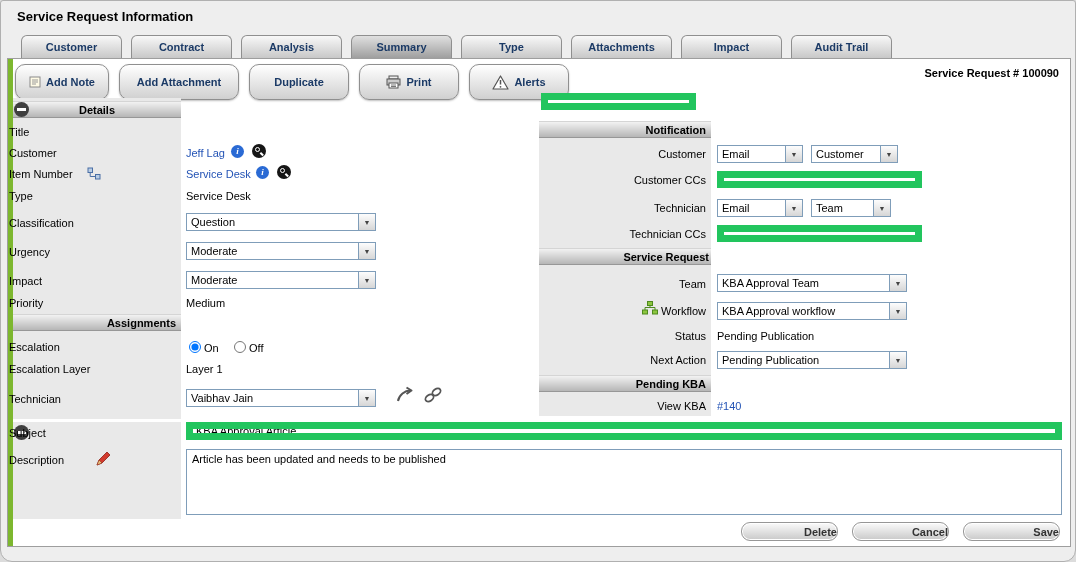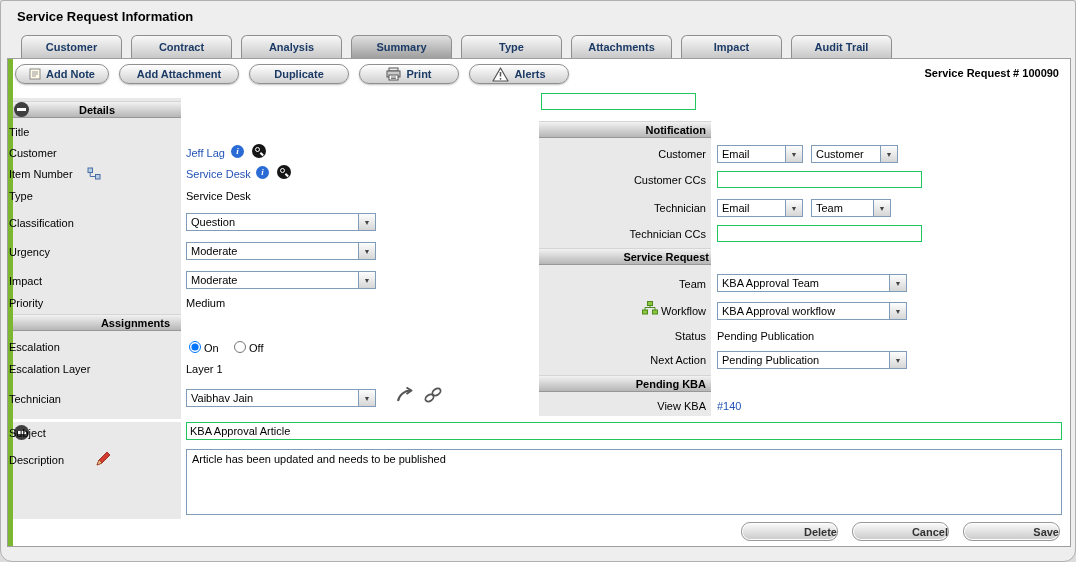--- a/index.html
+++ b/index.html
@@ -12,40 +12,40 @@
   .page-title { position:absolute; left:16px; top:8px; font-weight:bold; font-size:13px; }
   .panel { position:absolute; left:6px; top:57px; width:1064px; height:489px; background:#ffffff; border:1px solid #9e9e9e; box-sizing:border-box; }
   .green-strip { position:absolute; left:7px; top:58px; width:5px; height:487px; background:#7db72f; }
   .tab {
     position:absolute; top:34px; width:101px; height:24px; line-height:23px; text-align:center;
     font-weight:bold; color:#1b3a66; background:linear-gradient(#f8f8f8,#c6c6c6);
     border:1px solid #8f8f8f; border-bottom:none; border-radius:6px 6px 0 0; box-sizing:border-box; cursor:default;
   }
   .tab.active { background:linear-gradient(#e0e0e0,#9c9c9c); }
   .tbtn {
-    position:absolute; top:63px; height:20px; border-radius:10px;
+    position:absolute; top:63px; height:36px; border-radius:10px;
     background:linear-gradient(#ffffff,#d0d0d0); border:1px solid #8f8f8f;
     color:#1b3a66; font-weight:bold; display:flex; align-items:center; justify-content:center; gap:5px;
     box-sizing:border-box; box-shadow:0 1px 2px rgba(0,0,0,0.25); cursor:default;
   }
   .reqnum { position:absolute; top:66px; right:16px; font-weight:bold; }
   .gray-col { position:absolute; background:#e9e9e9; }
   .sec-header {
     position:absolute; height:17px; line-height:16px; font-weight:bold;
     background:linear-gradient(#f2f2f2,#b6b6b6); border-top:1px solid #d5d5d5; border-bottom:1px solid #979797;
     box-sizing:border-box;
   }
   .llabel { position:absolute; left:8px; width:162px; text-align:left; height:14px; line-height:14px; }
   .rlabel { position:absolute; left:538px; width:167px; text-align:right; height:14px; line-height:14px; }
   .value  { position:absolute; height:14px; line-height:14px; }
   .link   { color:#2353b5; cursor:pointer; }
   .dd { position:absolute; height:18px; background:#fff; border:1px solid #7f9db9; display:flex; box-sizing:border-box; cursor:default; }
   .dd-text { flex:1; padding:0 4px; line-height:16px; overflow:hidden; white-space:nowrap; }
   .dd-btn { width:16px; background:linear-gradient(#fdfdfd,#d6d6d6); border-left:1px solid #7f9db9; font-size:7px; color:#444; display:flex; align-items:center; justify-content:center; }
-  .tinput { position:absolute; height:17px; border:1px solid #22c55e; background:#fff; box-sizing:border-box; font-family:inherit; font-size:11px; padding:0 3px; }
+  .tinput { position:absolute; height:17px; border:7px solid #22c55e; background:#fff; box-sizing:border-box; font-family:inherit; font-size:11px; padding:0 3px; }
   .tarea { position:absolute; border:1px solid #7f9db9; background:#fff; font-family:inherit; font-size:11px; padding:3px 5px; resize:none; box-sizing:border-box; }
   .abtn {
     position:absolute; top:521px; width:97px; height:19px; border-radius:9px;
     background:linear-gradient(#fbfbfb,#c9c9c9); border:1px solid #979797; box-shadow:inset 0 0 0 1px #fff;
     font-weight:bold; color:#333; text-align:right; line-height:18px; box-sizing:border-box; cursor:default;
   }
   .collapse-btn { position:absolute; width:15px; height:15px; border-radius:50%; background:#3f3f3f; cursor:pointer; }
   .collapse-btn::after { content:""; position:absolute; left:3px; top:6px; width:9px; height:2.5px; background:#fff; }
   .icon-info {
     position:absolute; width:13px; height:13px; border-radius:50%; background:#2a6ad4; color:#fff;
@@ -110,21 +110,21 @@
         </svg></span>
     <span>Alerts</span>
   </div>
   <div class="reqnum">Service Request # 100090</div>
 
   <div class="gray-col" style="left:12px;top:97px;width:168px;height:321px"></div>
   <div class="gray-col" style="left:12px;top:421px;width:168px;height:97px"></div>
   <div class="gray-col" style="left:538px;top:120px;width:172px;height:295px"></div>
 
   <div class="sec-header" style="left:12px;top:100px;width:168px;text-align:center">Details</div>
-  <div class="sec-header" style="left:12px;top:313px;width:168px;text-align:right;padding-right:11px">Assignments</div>
+  <div class="sec-header" style="left:12px;top:313px;width:168px;text-align:right;padding-right:5px">Assignments</div>
   <div class="sec-header" style="left:538px;top:120px;width:172px;text-align:right;padding-right:5px">Notification</div>
   <div class="sec-header" style="left:538px;top:247px;width:172px;text-align:right;padding-right:2px">Service Request</div>
   <div class="sec-header" style="left:538px;top:374px;width:172px;text-align:right;padding-right:5px">Pending KBA</div>
 
   <div class="collapse-btn" style="left:13px;top:101px"></div>
   <div class="collapse-btn" style="left:13px;top:424px"></div>
 
   <div class="llabel" style="top:124px">Title</div>
 
   <div class="llabel" style="top:145px">Customer</div>

